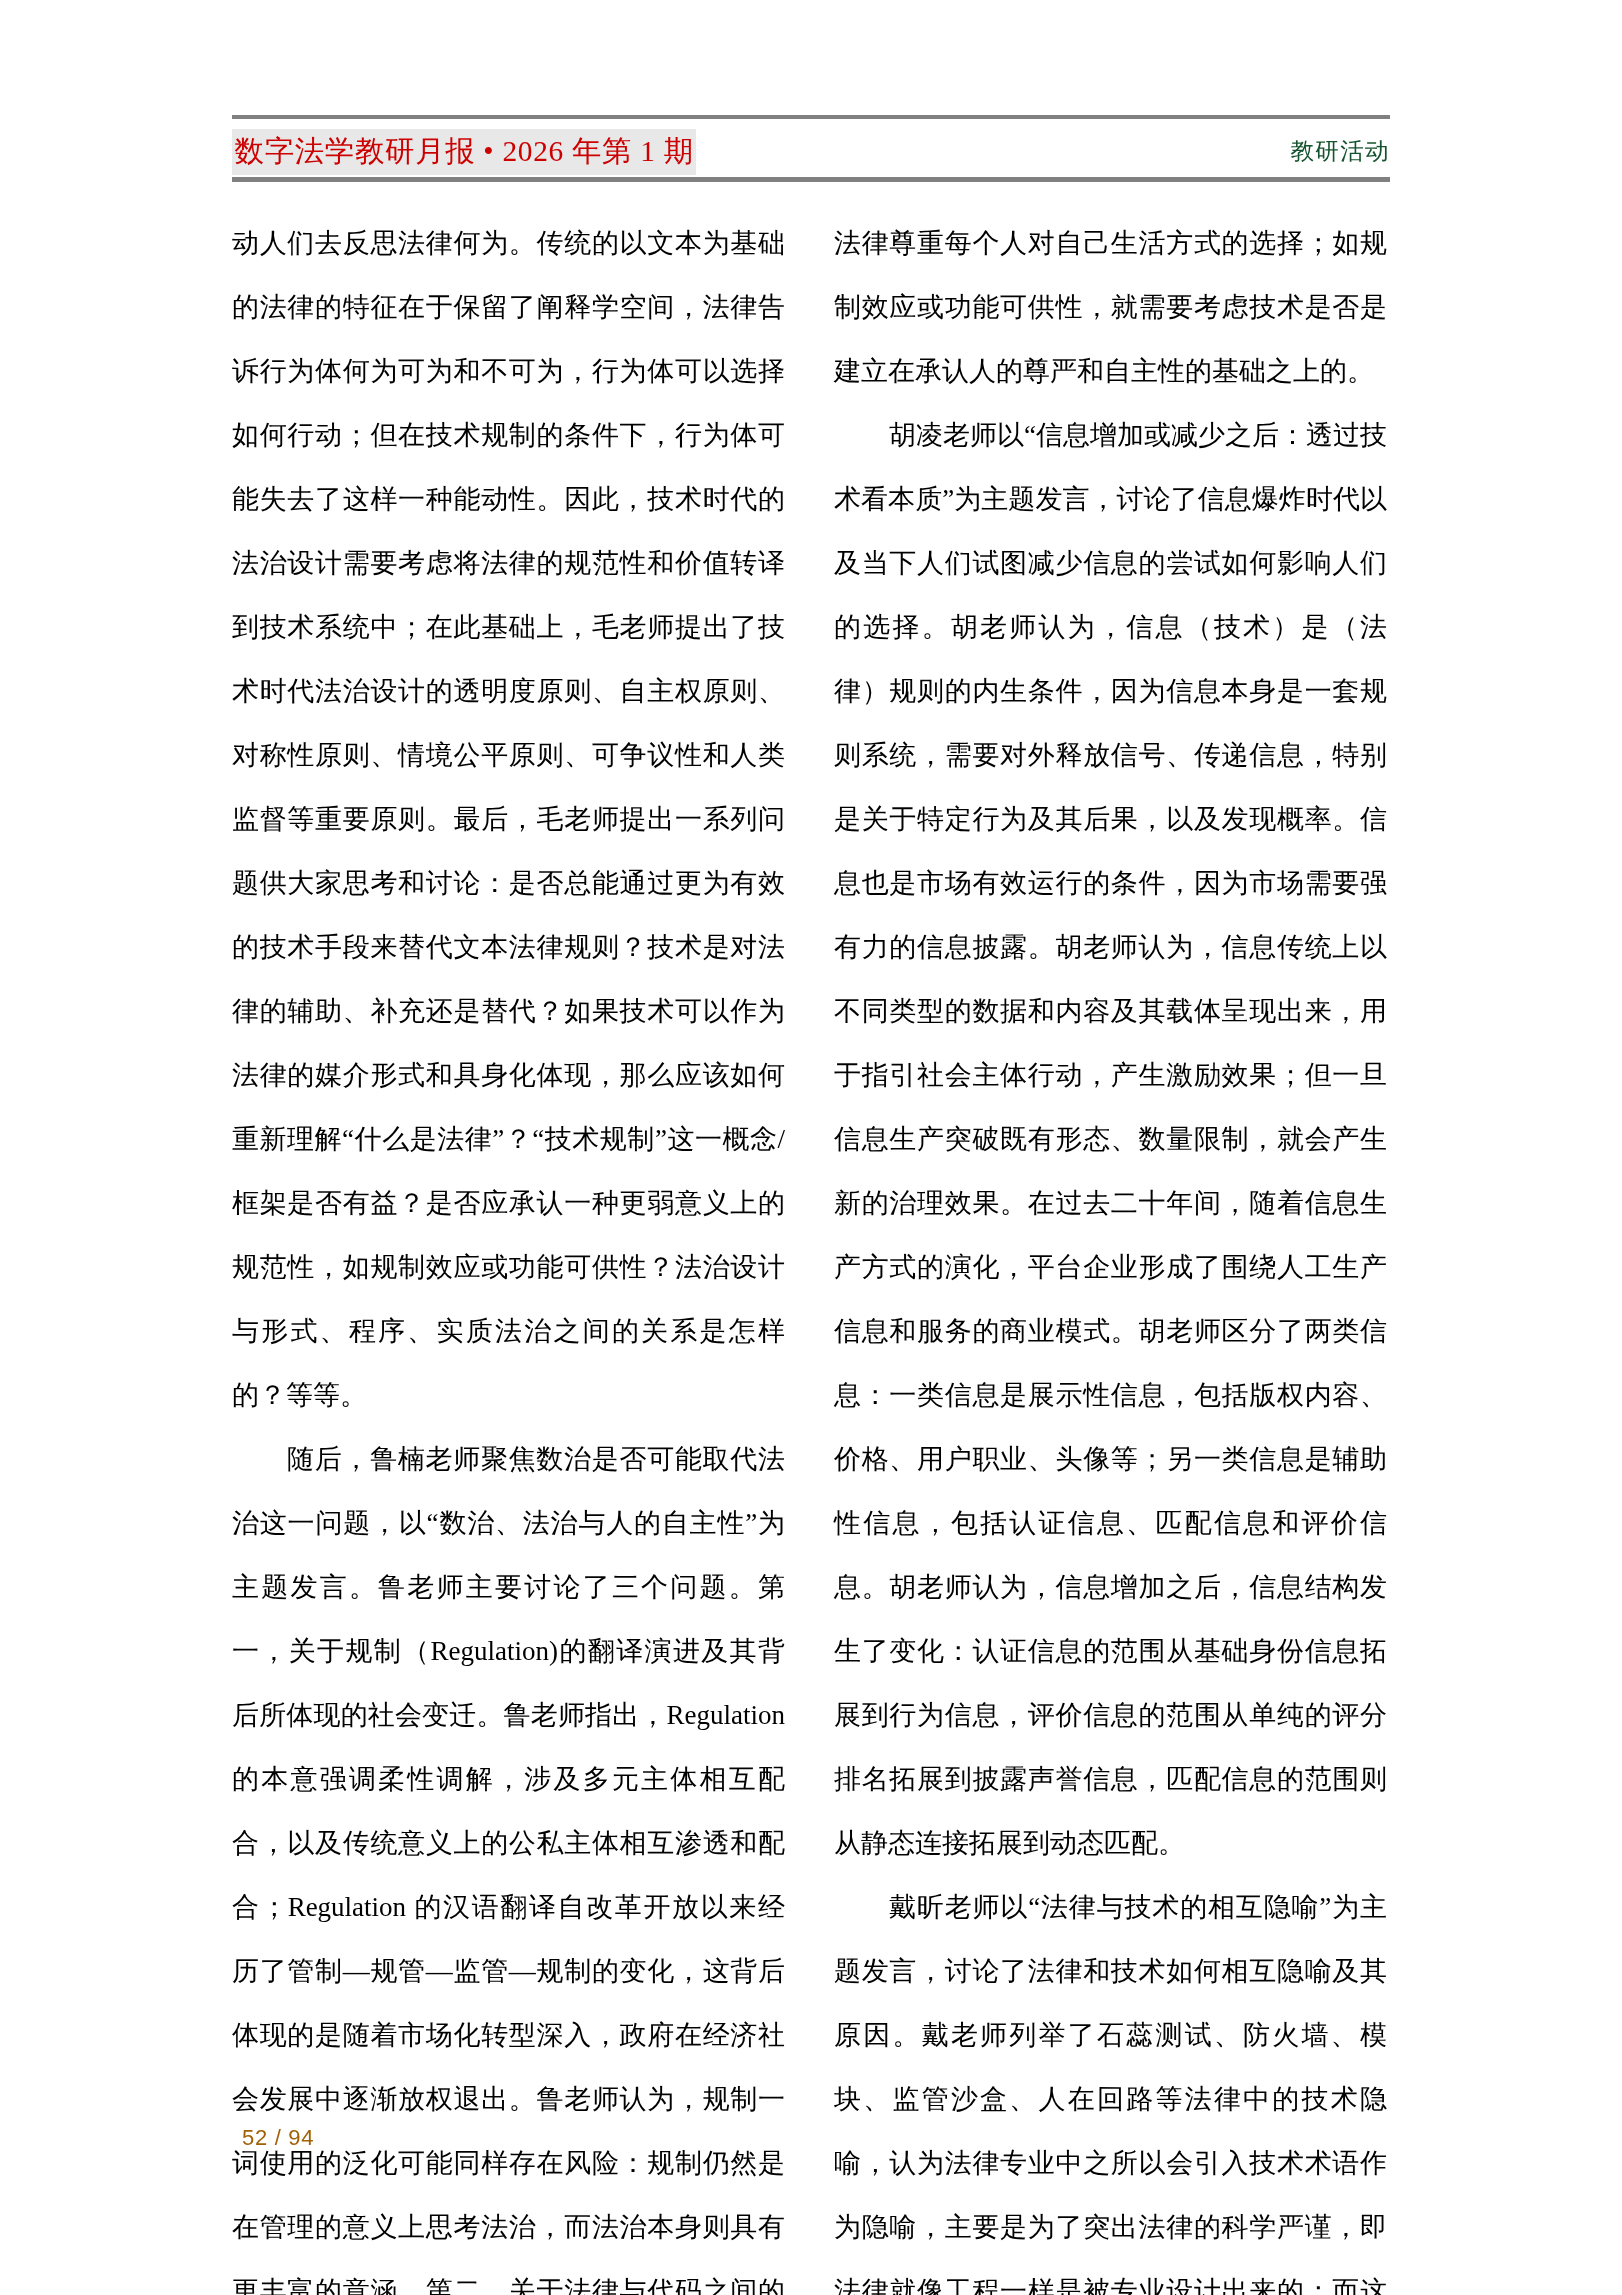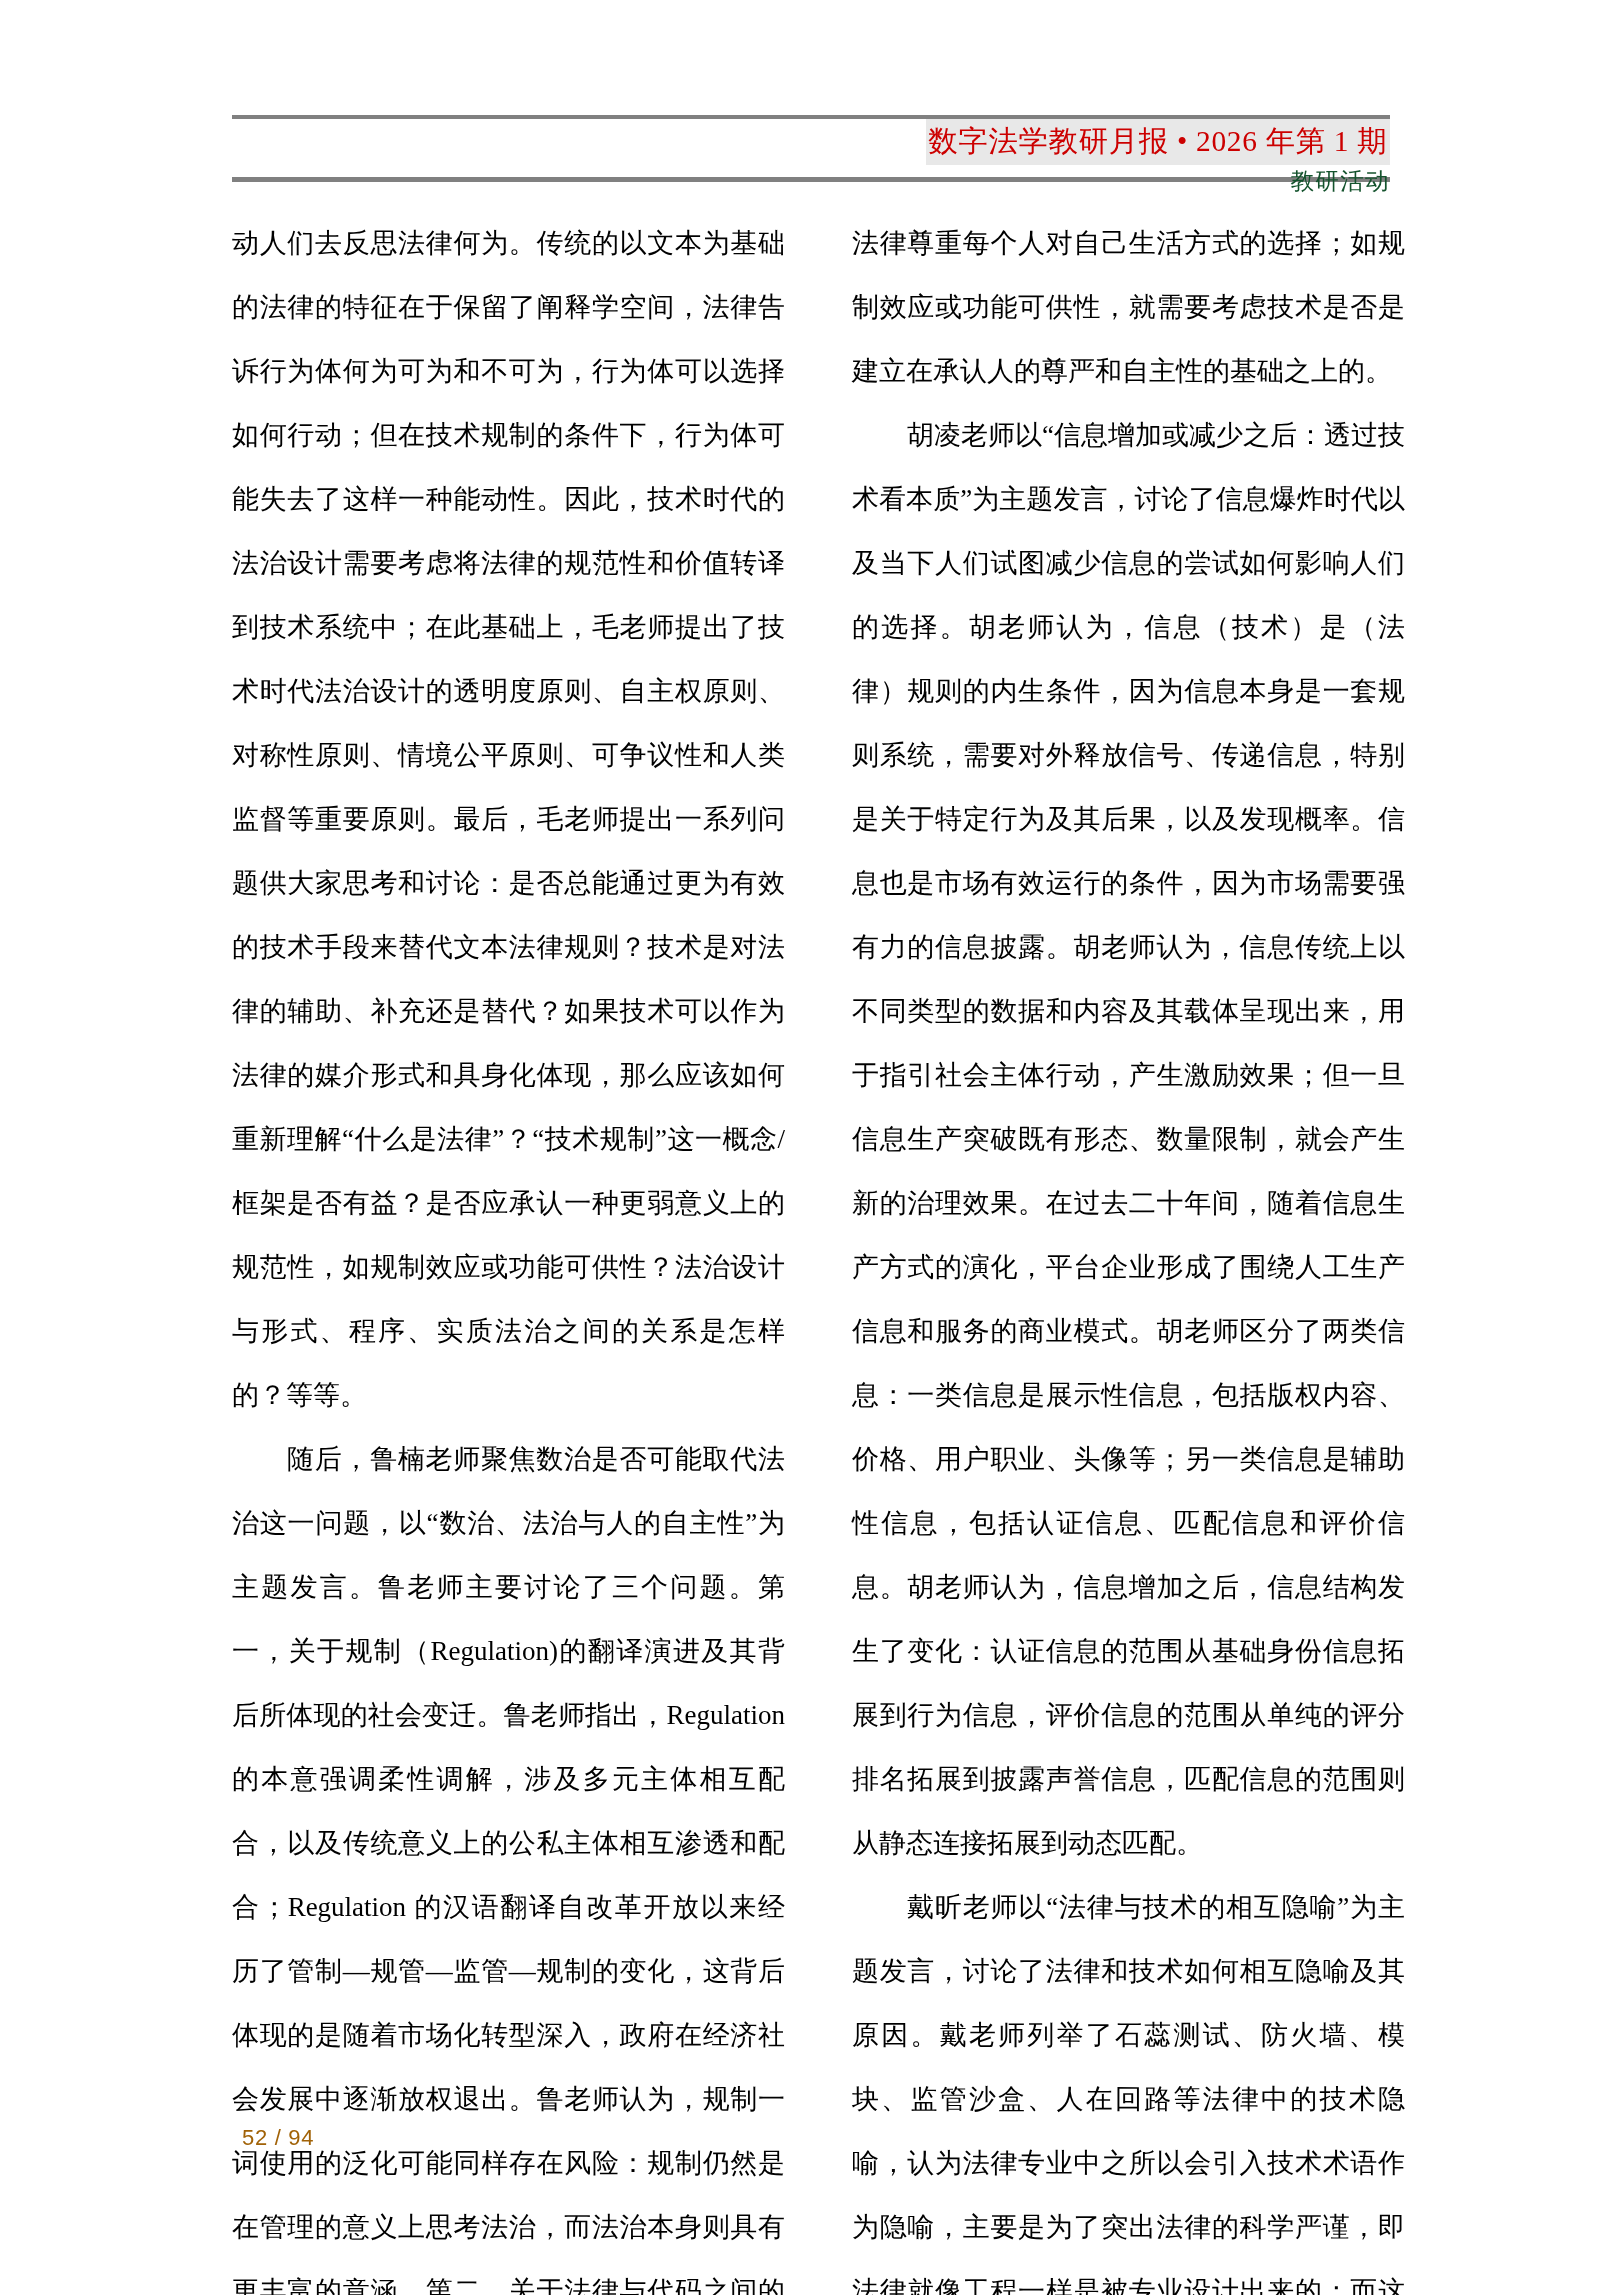--- a/index.html
+++ b/index.html
@@ -42,21 +42,20 @@
     height: 4.6px;
     background: #808080;
     margin-top: 2.6px;
   }
   .header-row {
     display: flex;
     align-items: flex-end;
     justify-content: space-between;
     height: 56px;
     padding: 0;
-    flex-direction: column;
   }
   .header-title {
     font-size: 29.4px;
     line-height: 1.25;
     color: #cc0000;
     background: #e8e8e8;
     letter-spacing: 0.7px;
     padding: 3.9px 2.6px 5.2px 2.6px;
     white-space: nowrap;
     font-family: "Liberation Serif", "DejaVu Serif", serif;
@@ -70,21 +69,21 @@
   }
 
   
   .columns {
     position: absolute;
     left: 232px;
     top: 211px;
     width: 1158px;
     height: 1885px;
     display: flex;
-    gap: 67px;
+    gap: 49px;
   }
   .col {
     width: 553px;
     flex: 0 0 553px;
   }
   .para {
     font-size: 27px;
     line-height: 64px;
     text-align: justify;
     text-align-last: left;

